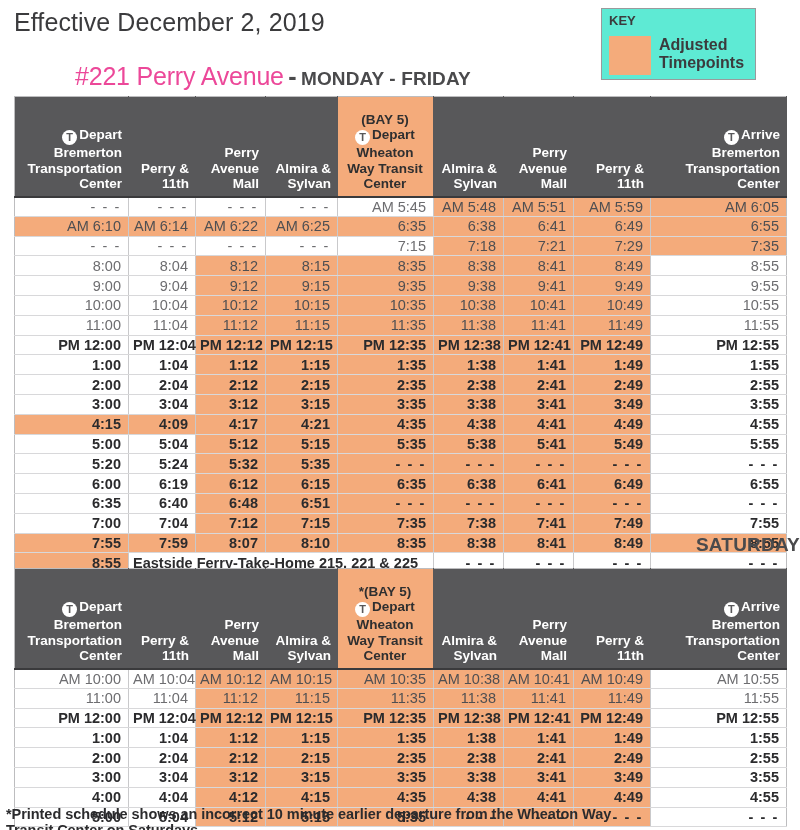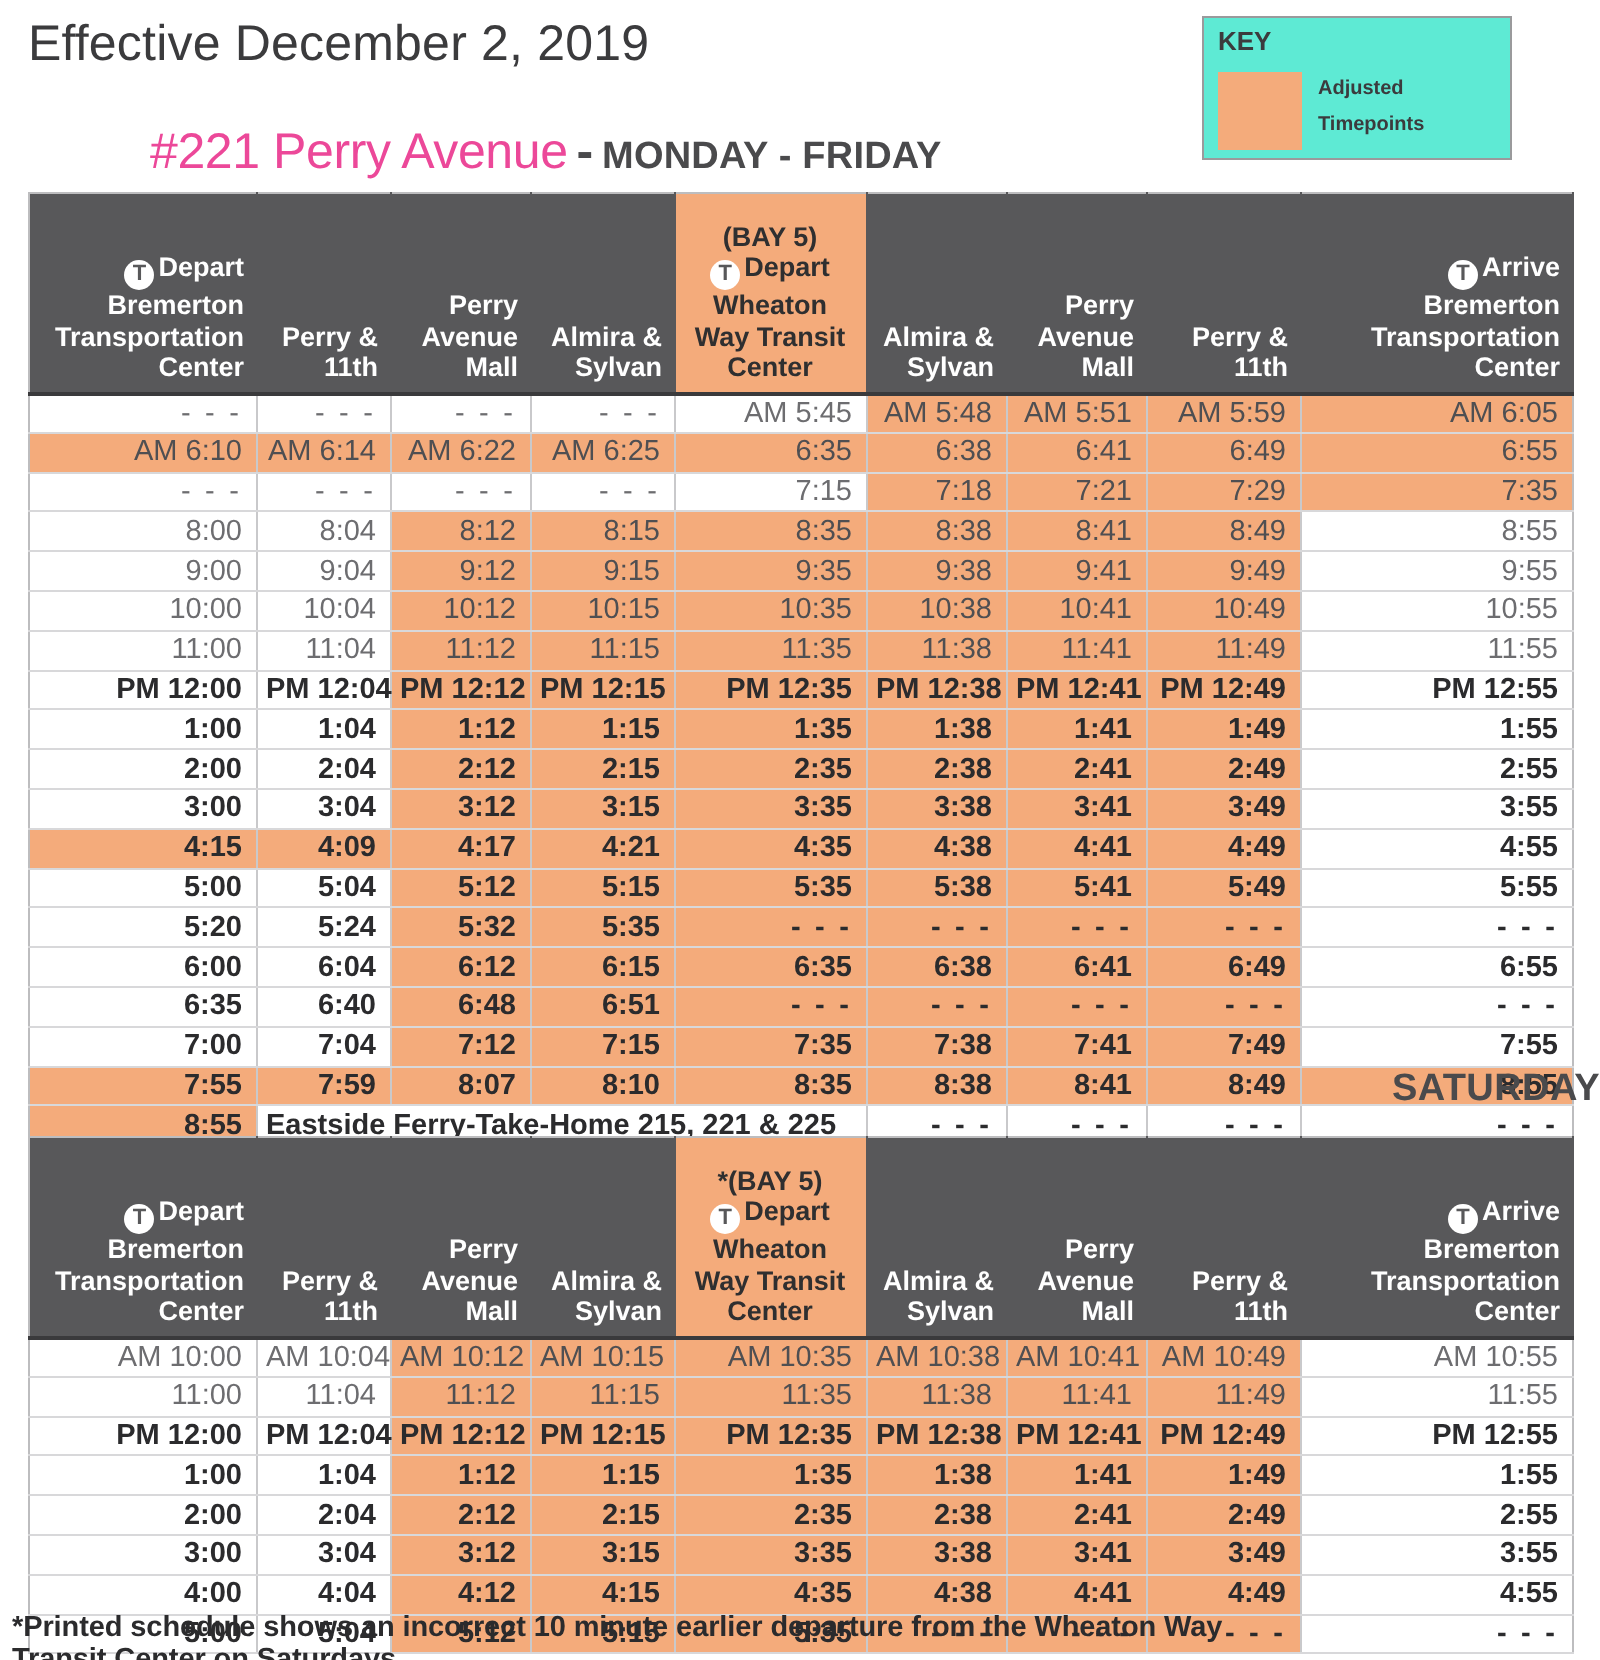--- a/index.html
+++ b/index.html
@@ -40,21 +40,21 @@
   .key-title {
     position: absolute; left: 7px; top: 4px;
     font-size: 13px; font-weight: 700; color: #3b3b3d;
   }
   .key-swatch {
     position: absolute; left: 7px; top: 27px;
     width: 42px; height: 39px; background: #f4ab7b;
   }
   .key-label {
     position: absolute; left: 57px; top: 27px;
-    font-size: 10px; font-weight: 700; color: #3b3b3d; line-height: 18px;
+    font-size: 16px; font-weight: 700; color: #3b3b3d; line-height: 18px;
   }
 
   
   .sched {
     position: absolute; left: 14px;
     width: 772px;
     border-collapse: collapse;
     table-layout: fixed;
   }
   #table-weekday { top: 96px; }
@@ -340,21 +340,21 @@
           <td class="hl">5:32</td>
           <td class="hl">5:35</td>
           <td class="hl dash">- - -</td>
           <td class="hl dash">- - -</td>
           <td class="hl dash">- - -</td>
           <td class="hl dash">- - -</td>
           <td class="dash">- - -</td>
         </tr>
         <tr class="pm">
           <td class="">6:00</td>
-          <td class="">6:04</td>
+          <td class="">6:19</td>
           <td class="hl">6:12</td>
           <td class="hl">6:15</td>
           <td class="hl">6:35</td>
           <td class="hl">6:38</td>
           <td class="hl">6:41</td>
           <td class="hl">6:49</td>
           <td class="">6:55</td>
         </tr>
         <tr class="pm">
           <td class="">6:35</td>

